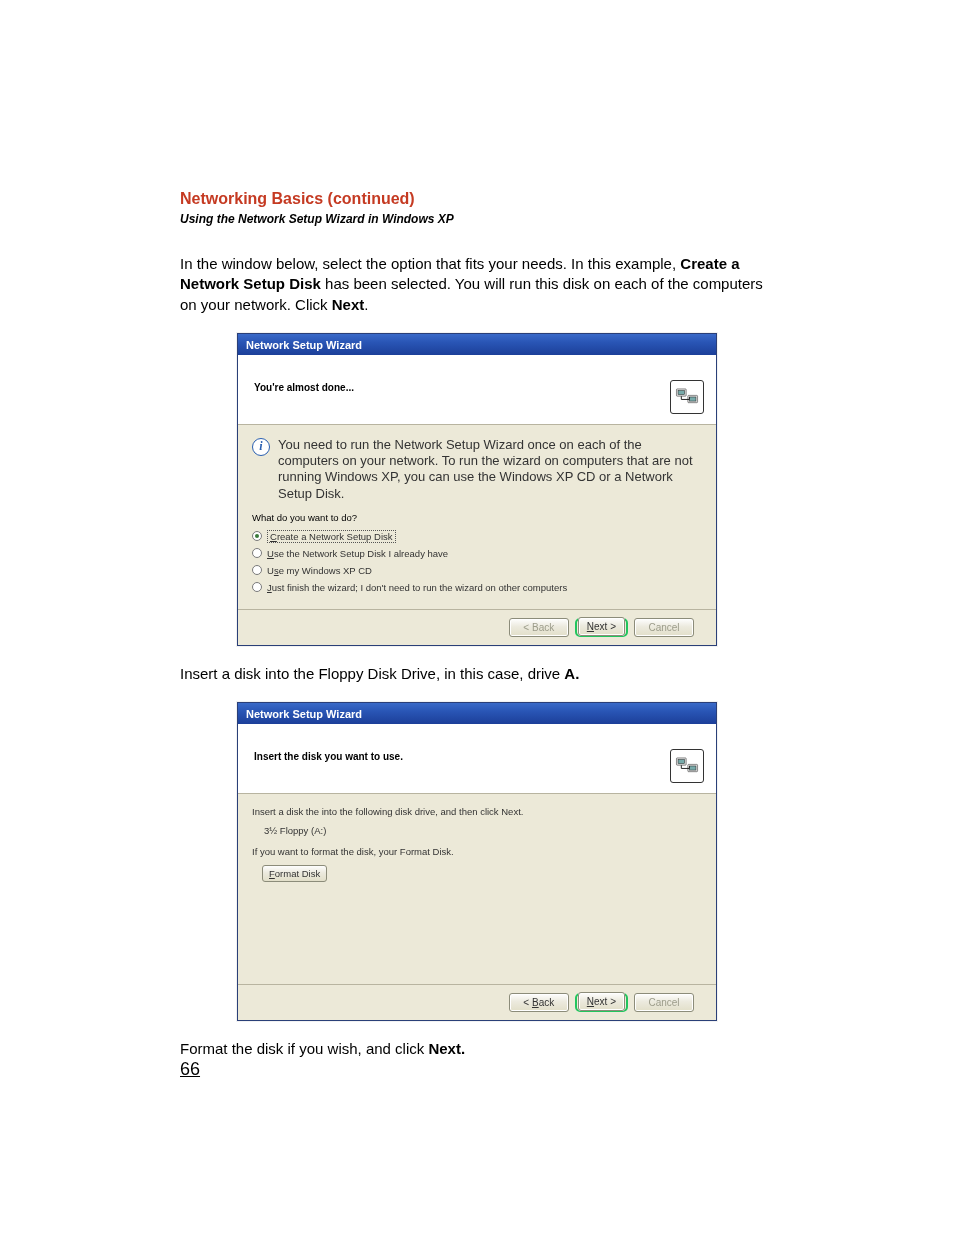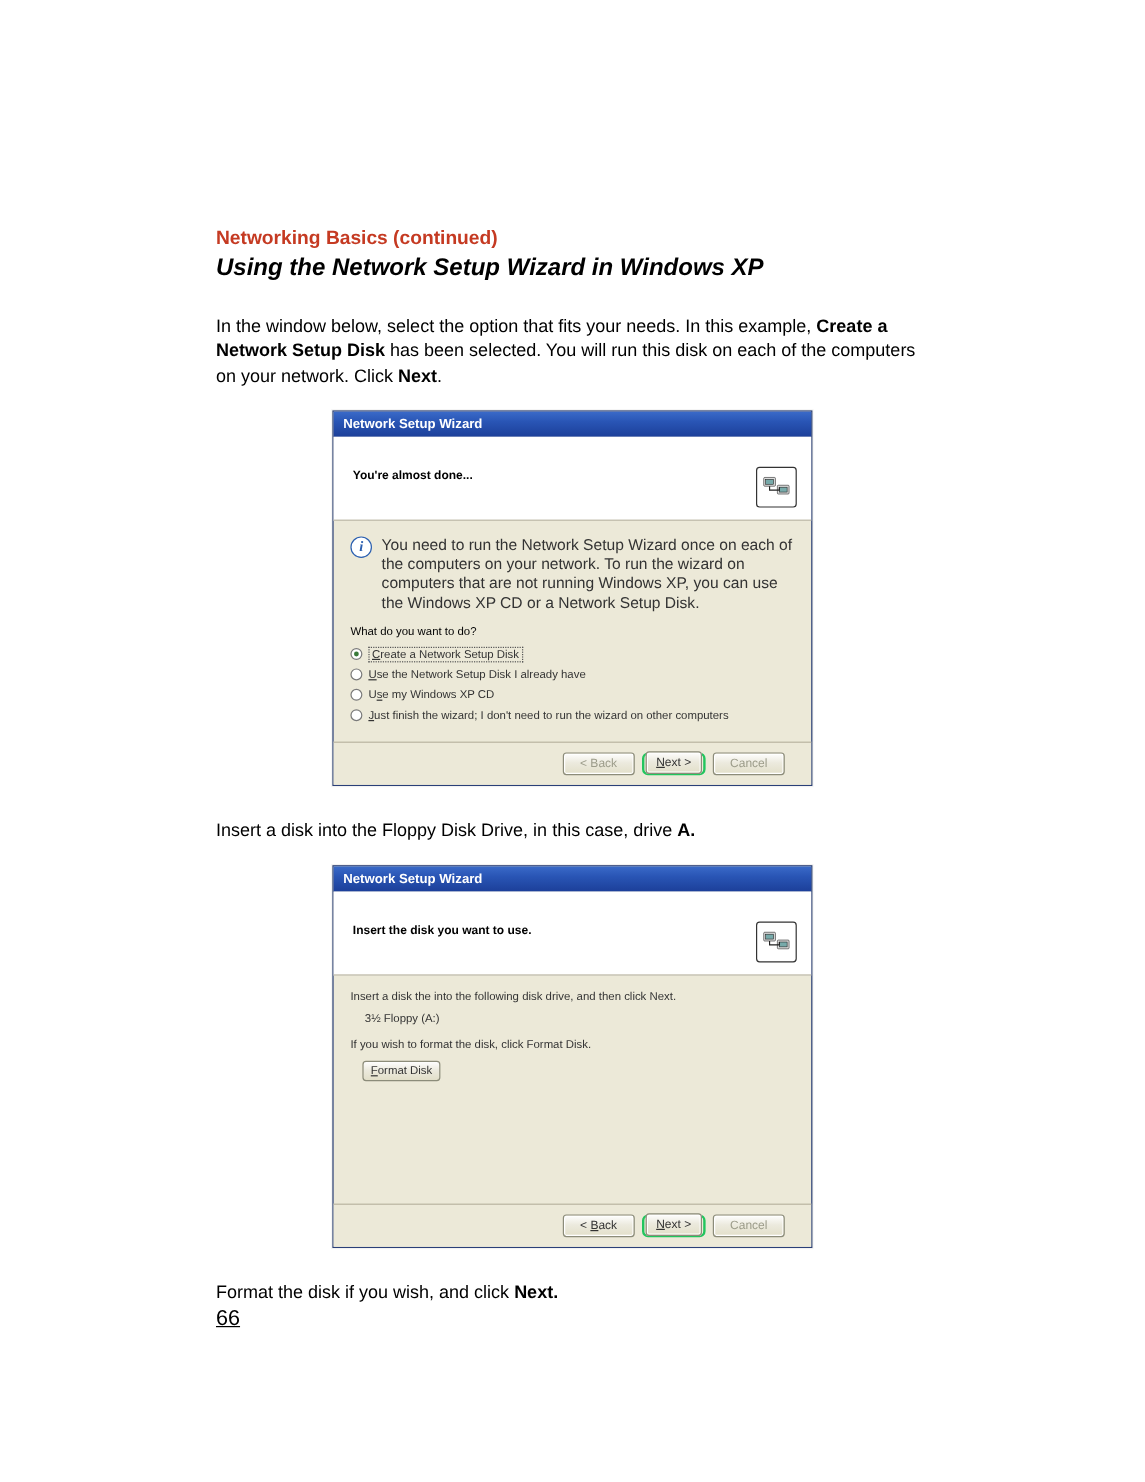--- a/index.html
+++ b/index.html
@@ -16,35 +16,35 @@
   .h-section {
     color: #c53a22;
     font-weight: bold;
     font-size: 16px;
     margin-bottom: 4px;
   }
   .h-sub {
     color: #000;
     font-weight: bold;
     font-style: italic;
-    font-size: 20px;
+    font-size: 12px;
     margin-bottom: 28px;
   }
   .body-text {
     color: #000;
     font-size: 15px;
     line-height: 1.35;
     margin-bottom: 18px;
   }
   .body-text b { font-weight: bold; }
 
   
   .wizard {
-    width: 400px;
-    margin: 0 auto 28px auto;
+    width: 480px;
+    margin: 0 auto 18px auto;
     border: 1px solid #2a3f78;
     background: #ece9d8;
     font-size: 10px;
     color: #333;
     box-shadow: 0 0 0 1px rgba(0,0,0,0.05);
   }
   .wiz-title {
     background: linear-gradient(#3a6ac8, #2955b5 40%, #1c3f99);
     color: #fff;
     font-weight: bold;
@@ -245,21 +245,21 @@
               <rect x="17" y="14" width="12" height="9" rx="1" fill="#ddd"></rect>
               <rect x="19" y="16" width="8" height="5" fill="#7aa"></rect>
               <path d="M9 15 v4 h10 v-3" stroke="#222" fill="none" stroke-width="1.2"></path>
             </g>
           </svg>
       </div>
     </div>
     <div class="wiz-body" style="min-height:190px;">
       <div class="format-hint">Insert a disk the into the following disk drive, and then click Next.</div>
       <div class="drive-label">3½ Floppy (A:)</div>
-      <div class="format-hint">If you wish to format the disk, click Format Disk.</div>
+      <div class="format-hint">If you want to format the disk, your Format Disk.</div>
       <span class="inline-btn"><span class="ul">F</span><span>ormat Disk</span></span>
     </div>
     <div class="wiz-footer">
       <span class="btn"><span>&lt; </span><span class="ul">B</span><span>ack</span></span>
       <span class="btn-highlight">
         <span class="btn"><span class="ul">N</span><span>ext &gt;</span></span>
       </span>
       <span class="btn disabled">Cancel</span>
     </div>
   </div>

